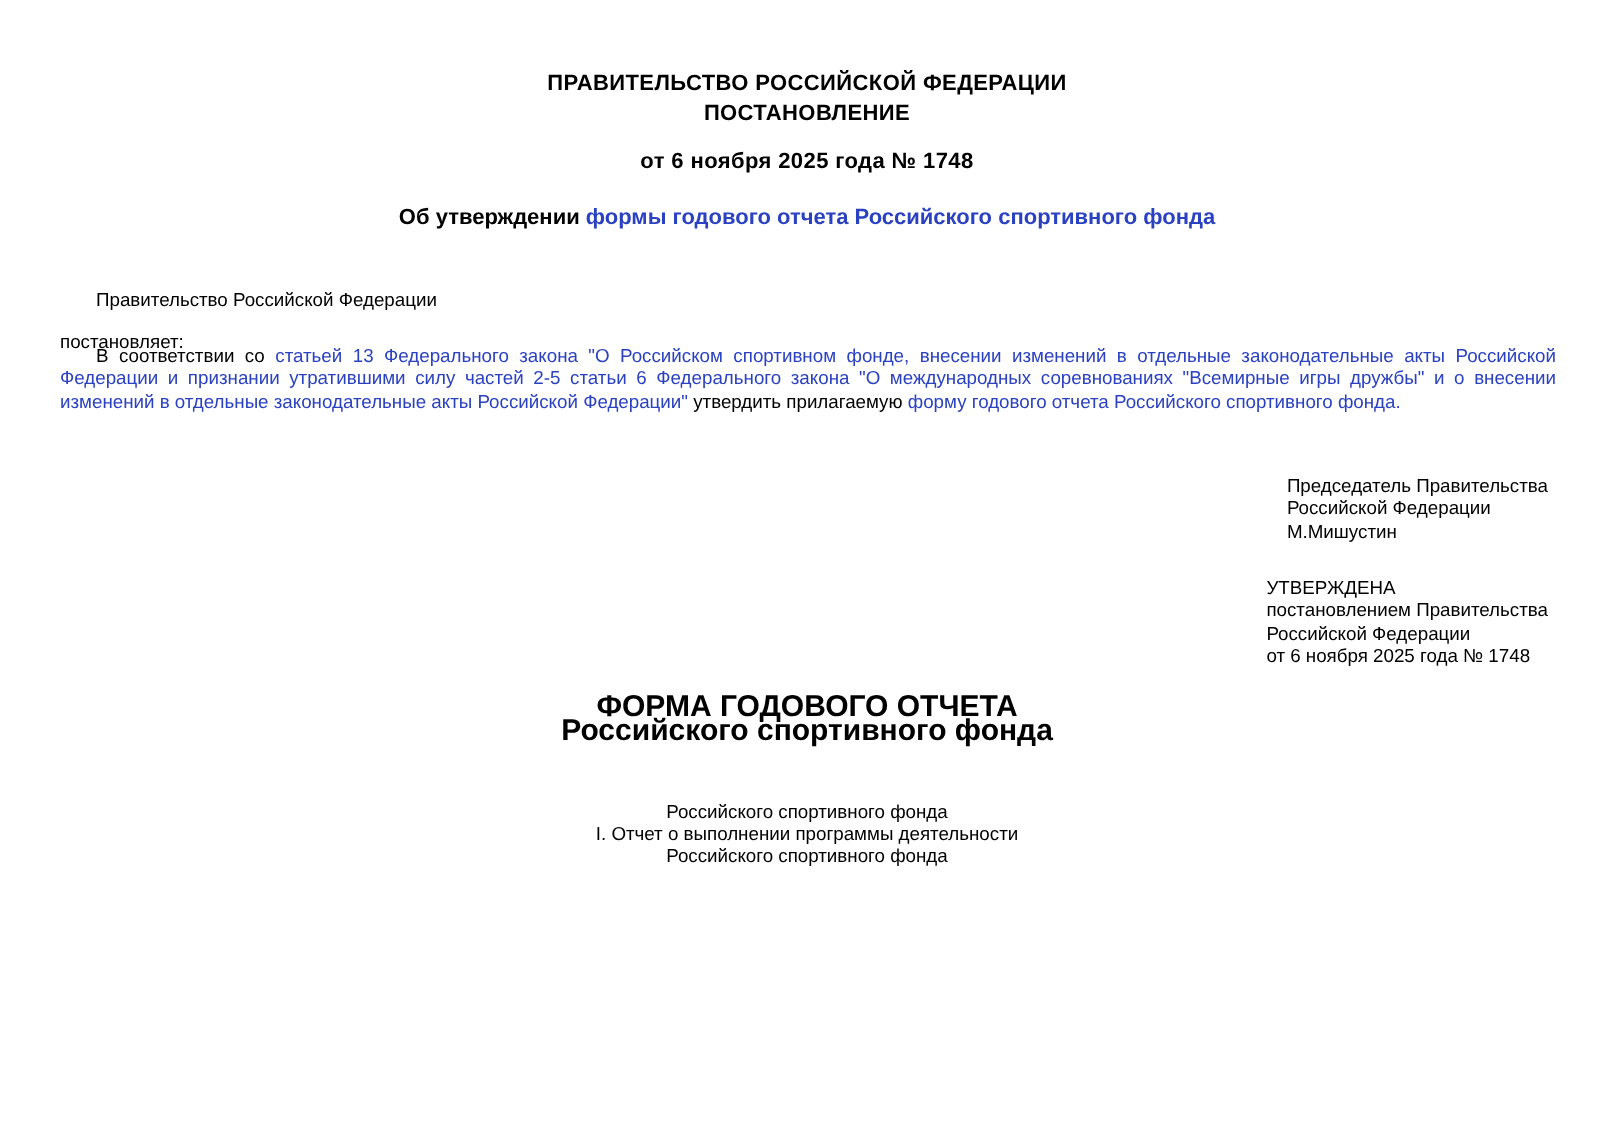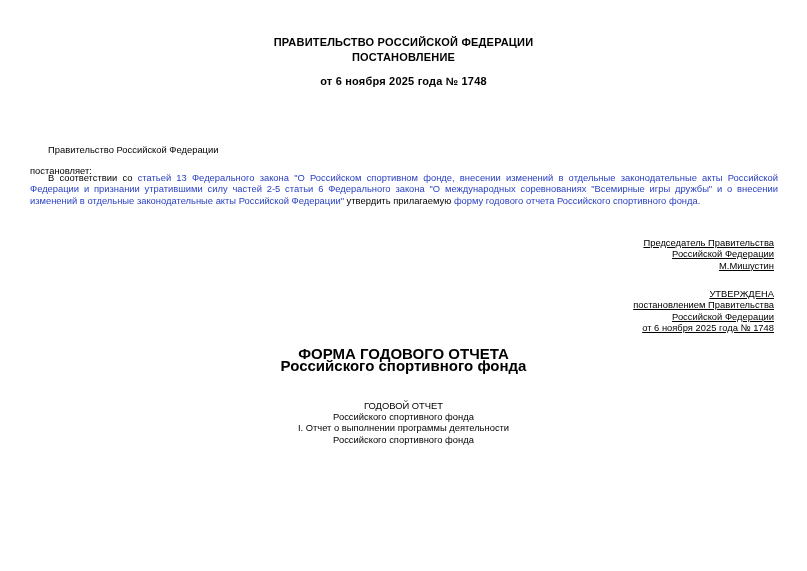--- a/index.html
+++ b/index.html
@@ -15,21 +15,21 @@
   .abs { position:absolute; }
   .center { left:0; width:807px; text-align:center; }
   .doc-head-line { font-size:11px; font-weight:bold; letter-spacing:0.2px; }
   .doc-title { font-size:11px; font-weight:bold; }
   a.link { color:#2a41c2; text-decoration:none; cursor:pointer; }
   .body-text { font-size:9.4px; line-height:11.3px; }
   .clause {
     left:30px; width:748px;
     text-align:justify; text-indent:18px;
   }
-  .right-block { right:33px; text-align:right;text-decoration:underline; }
+  .right-block { right:33px; text-align:left; }
   .form-title { font-size:15px; font-weight:bold; line-height:11.8px; }
   .report-heading { font-size:9.4px; line-height:11.2px; }
   table.report-table {
     position:absolute; top:484px; left:37px;
     border-collapse:collapse; table-layout:fixed;
     font-size:7px; line-height:8.8px;
     color:#1a1a1a;
   }
   table.report-table td {
     border:1px solid #4a4a4a;
@@ -43,20 +43,23 @@
 </style>
 </head>
 <body>
 
 <div class="page">
 
   <div class="abs center doc-head-line" style="top:36px;">ПРАВИТЕЛЬСТВО РОССИЙСКОЙ ФЕДЕРАЦИИ</div>
   <div class="abs center doc-head-line" style="top:51px;">ПОСТАНОВЛЕНИЕ</div>
   <div class="abs center doc-head-line" style="top:75px;">от 6 ноября 2025 года № 1748</div>
 
+  <div class="abs center doc-title" style="top:103px;">
+    <span>Об утверждении </span><a class="link">формы годового отчета Российского спортивного фонда</a>
+  </div>
 
   <div class="abs body-text" style="top:144px; left:48px;">Правительство Российской Федерации</div>
   <div class="abs body-text" style="top:165px; left:30px;">постановляет:</div>
   <div class="abs body-text clause" style="top:172px;">
     <span>В соответствии со </span><a class="link">статьей 13 Федерального закона "О Российском спортивном фонде, внесении изменений в отдельные законодательные акты Российской Федерации и признании утратившими силу частей 2-5 статьи 6 Федерального закона "О международных соревнованиях "Всемирные игры дружбы" и о внесении изменений в отдельные законодательные акты Российской Федерации"</a><span> утвердить прилагаемую </span><a class="link">форму годового отчета Российского спортивного фонда.</a>
   </div>
 
   <div class="abs body-text right-block" style="top:237px;">
     <div>Председатель Правительства</div>
     <div>Российской Федерации</div>
@@ -69,21 +72,20 @@
     <div>Российской Федерации</div>
     <div>от 6 ноября 2025 года № 1748</div>
   </div>
 
   <div class="abs center form-title" style="top:348px;">
     <div>ФОРМА ГОДОВОГО ОТЧЕТА</div>
     <div>Российского спортивного фонда</div>
   </div>
 
   <div class="abs center report-heading" style="top:400px;">
-    <div>ГОДОВОЙ ОТЧЕТ</div>
     <div>Российского спортивного фонда</div>
     <div>I. Отчет о выполнении программы деятельности</div>
     <div>Российского спортивного фонда</div>
   </div>
 
   <table class="report-table">
     <colgroup>
       <col style="width:55px;">
       <col style="width:186px;">
       <col style="width:356px;">

